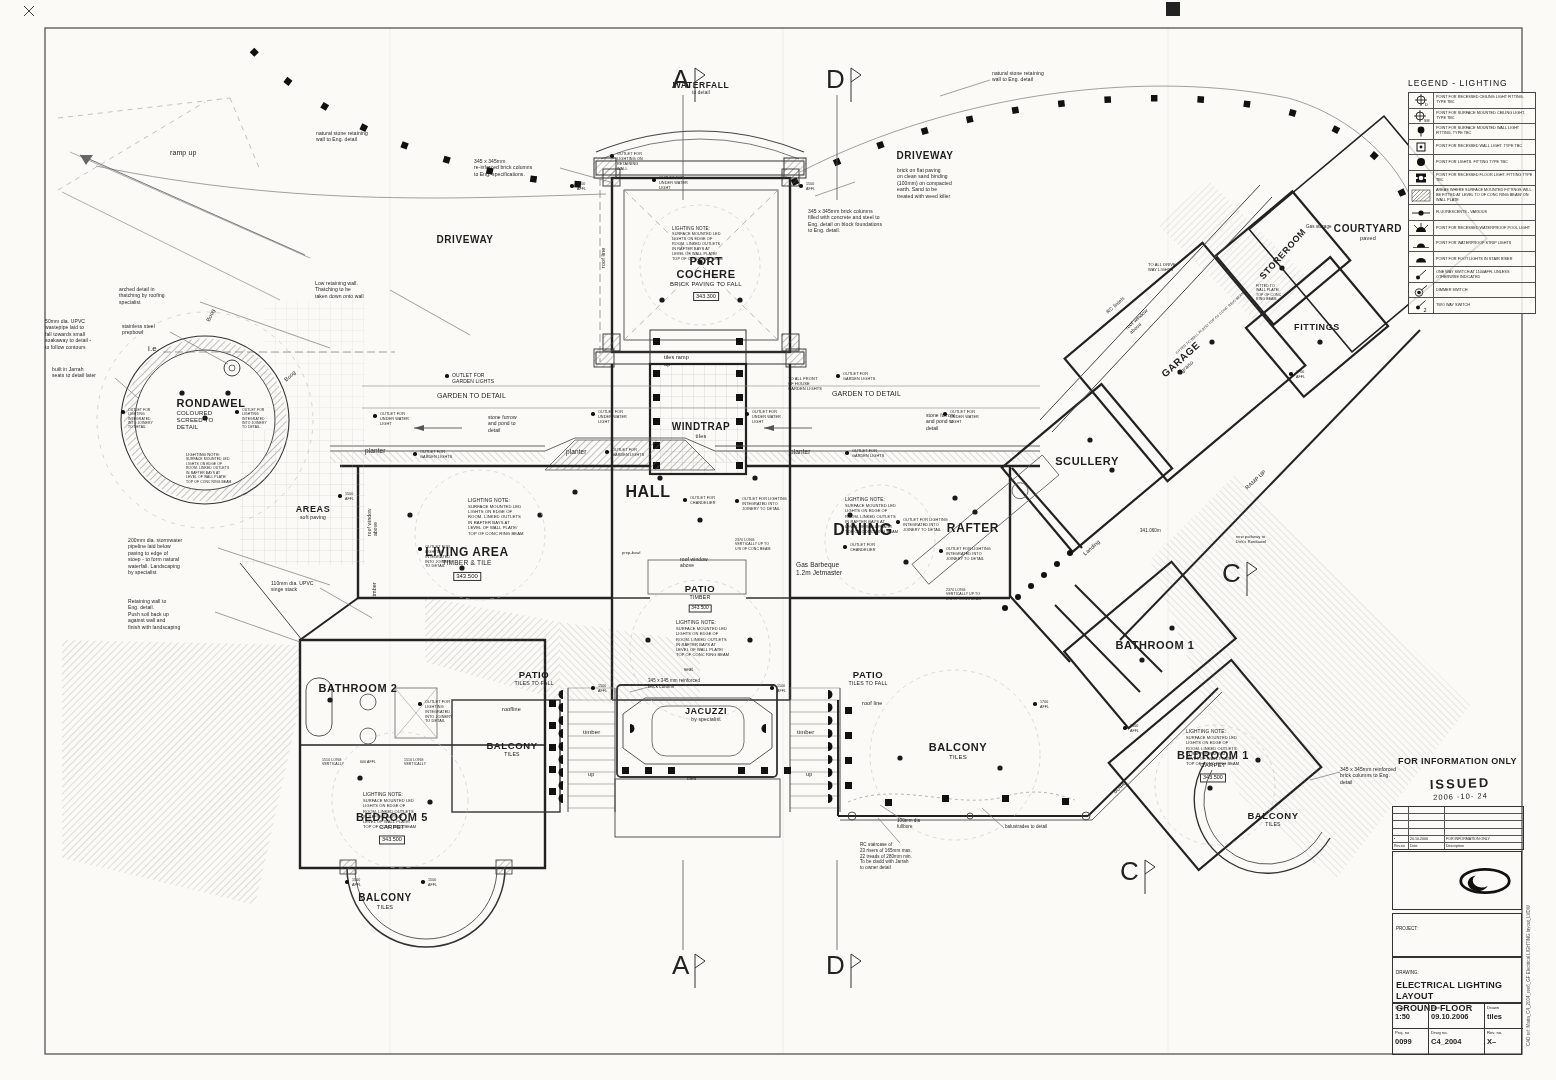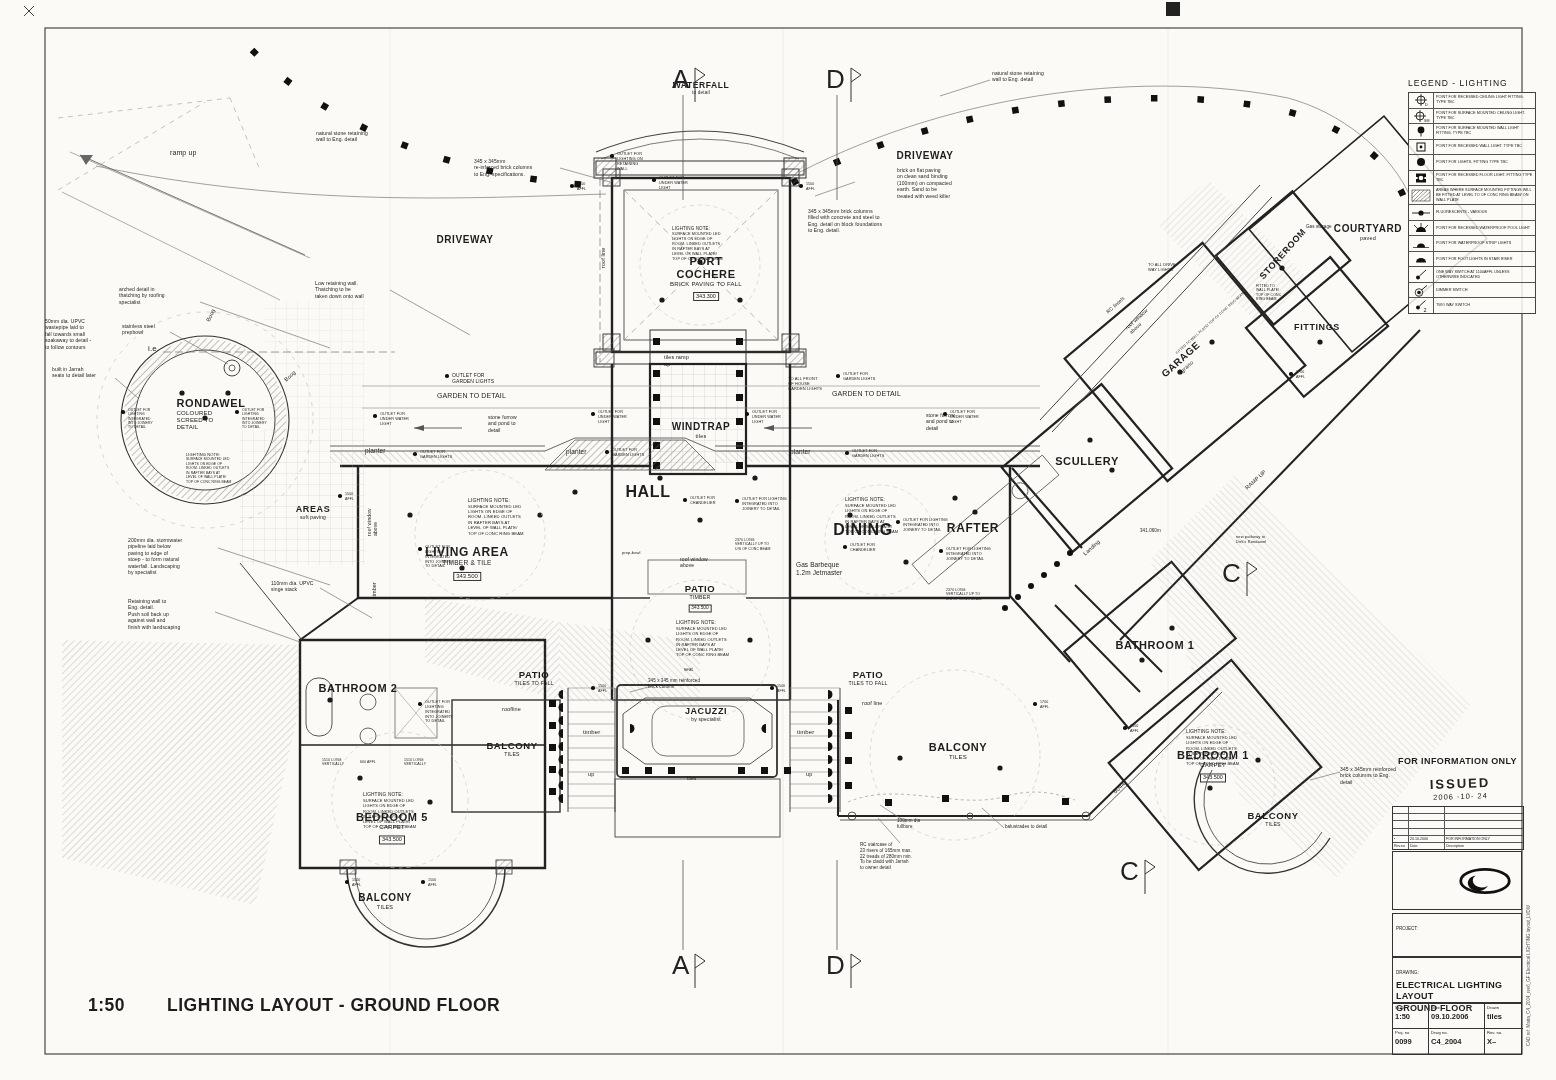--- a/index.html
+++ b/index.html
@@ -864,17 +864,14 @@
           <div class="fval">C4_2004</div>
         </div>
         <div class="fcell">
           <div class="flbl">Rev. no.</div>
           <div class="fval">X–</div>
         </div>
       </div>
   <div class="cad-ref">CAD ref: Maria_C4_2004_rev6_GF Electrical LIGHTING layout_LVDW</div>
 </div>
 
-<div class="sheet-title">
-  <span class="scale">1:50</span><span class="t">LIGHTING LAYOUT - GROUND FLOOR</span>
+
 </div>
 
-</div>
-
 </body></html>

